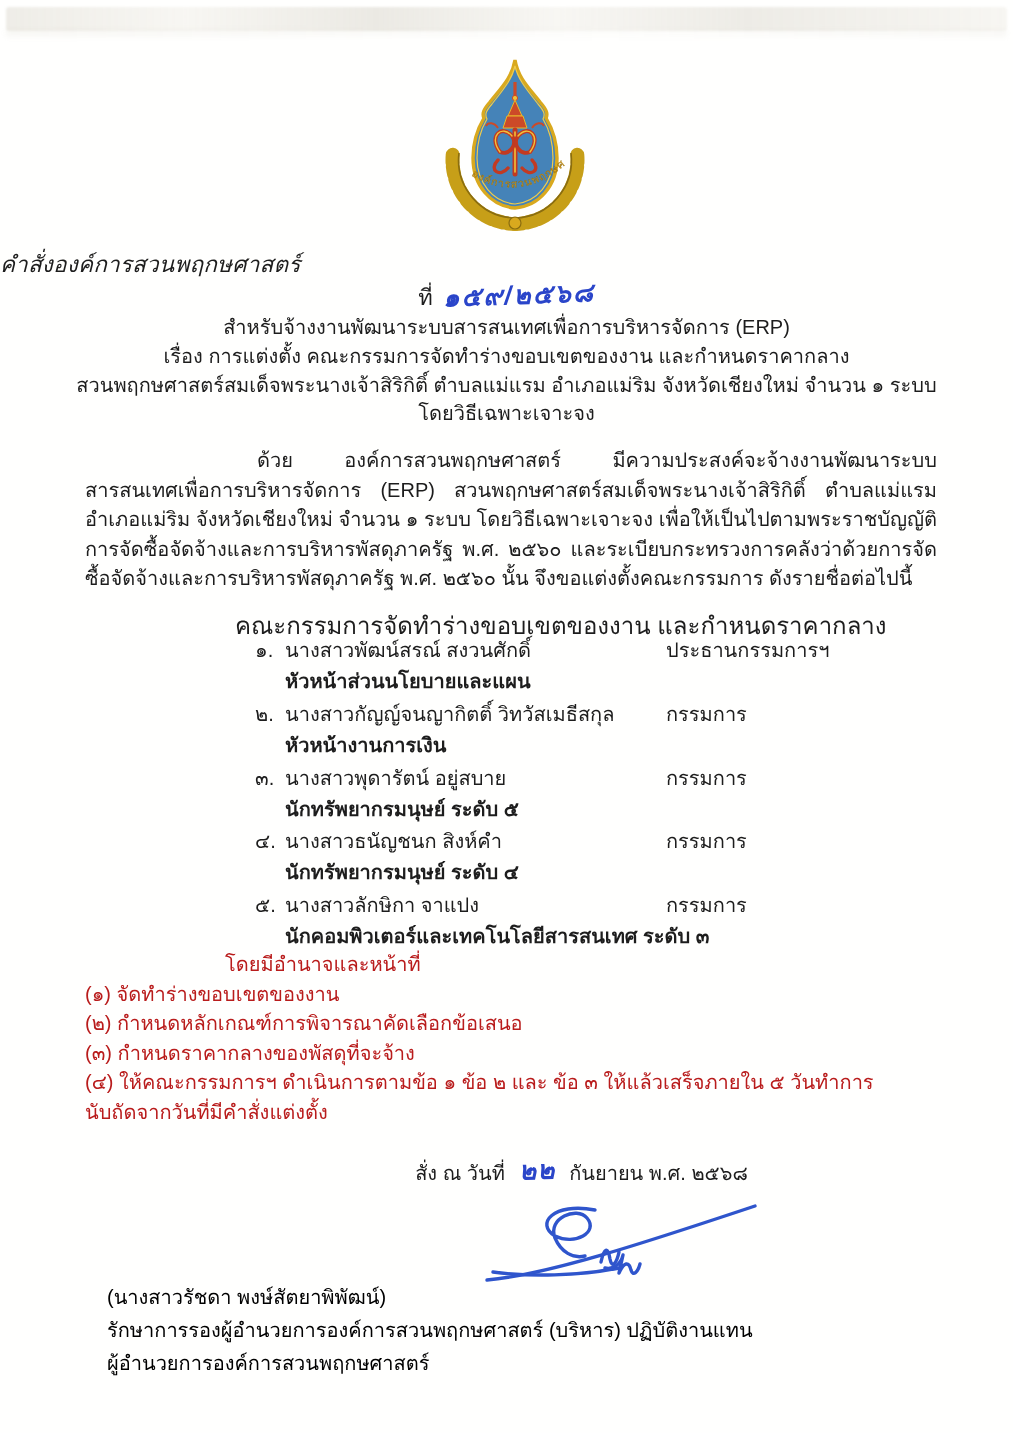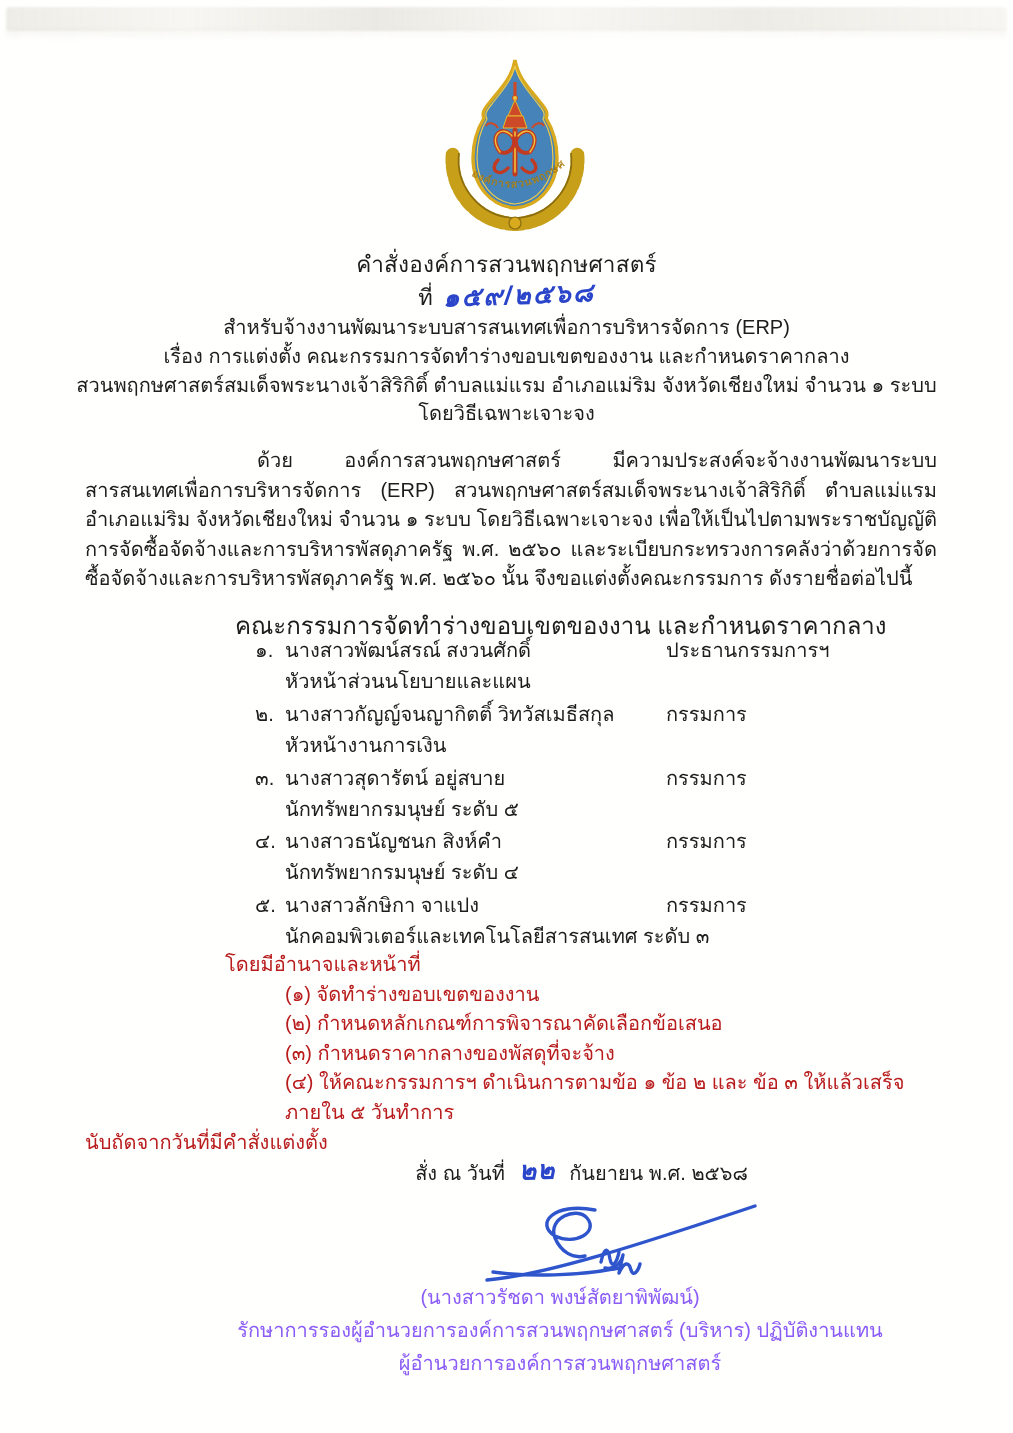--- a/index.html
+++ b/index.html
@@ -21,22 +21,22 @@
   }
   .scan-band::after {
     content:""; position:absolute; left:0; right:0; bottom:-6px; height:8px;
     background:linear-gradient(90deg, rgba(200,195,180,.12), rgba(200,195,180,.04) 60%, rgba(200,195,180,.10));
     filter:blur(2px);
   }
 
   .emblem { position:absolute; left:438px; top:56px; width:154px; height:186px; }
 
   .doc-title {
-    position:absolute; left:0; right:0; top:246px; text-align:center;
-    font-size:22.5px; letter-spacing:.2px; color:#1d1d1d;
+    position:absolute; left:0; right:0; top:246px; 
+    font-size:22.5px; letter-spacing:.2px; color:#1d1d1d;font-style:italic;
   }
   .order-line {
     position:absolute; left:0; right:0; top:275px; text-align:center;
     font-size:22px; color:#1d1d1d; height:40px;
   }
   .handwriting {
     color:#2a45c9; font-size:26px; font-style:italic; font-weight:600;
     display:inline-block; transform:rotate(-2deg) translateY(-1px);
     letter-spacing:2px; margin-left:10px;
   }
@@ -53,41 +53,41 @@
     position:absolute; left:235px; top:606px; font-size:24px; color:#1d1d1d;
   }
   .committee-list {
     position:absolute; left:255px; right:50px; top:634px;
     font-size:20px; color:#1d1d1d;
   }
   .member { height:63.8px; }
   .member-line1 { position:relative; height:32px; line-height:32px; white-space:nowrap; }
   .member-no { display:inline-block; min-width:30px; }
   .member-role { position:absolute; left:411px; top:0; }
-  .member-pos { height:31.8px; line-height:31.8px; padding-left:30px; white-space:nowrap; }
+  .member-pos { height:31.8px; line-height:31.8px; padding-left:30px; white-space:nowrap;font-weight:bold; }
 
   .duties {
     position:absolute; left:85px; right:56px; top:950px;
     font-size:20px; line-height:29.6px; color:#b91c1c;
   }
   .duties-heading { margin-left:140px; }
-  .duty-item { margin-left:200px; }
+  .duty-item { }
   .duty-cont { margin-left:0; }
 
   .issued-line {
     position:absolute; left:150px; right:0; top:1150px; text-align:center;
     font-size:20px; color:#1d1d1d; height:42px;
   }
   .issued-line .handwriting { letter-spacing:1px; margin:0 14px; }
 
   .signature { position:absolute; left:483px; top:1196px; width:280px; height:95px; }
 
   .signer-block {
-    position:absolute; left:107px; right:0; top:1281px; text-align:center;
-    font-size:20px; line-height:33px; color:#8b5cf6;
+    position:absolute; left:107px; right:0; top:1281px; 
+    font-size:20px; line-height:33px; color:#000000;
   }
 </style>
 </head>
 <body>
 
 <div class="page">
 
   <div class="scan-band"></div>
 
   <svg class="emblem" viewBox="0 0 154 186" aria-hidden="true">
@@ -162,21 +162,21 @@
     <div class="member">
       <div class="member-line1">
         <span class="member-no">๒.</span><span>นางสาวกัญญ์จนญากิตติ์ วิทวัสเมธีสกุล</span>
         <span class="member-role">กรรมการ</span>
       </div>
       <div class="member-pos">หัวหน้างานการเงิน</div>
     </div>
 
     <div class="member">
       <div class="member-line1">
-        <span class="member-no">๓.</span><span>นางสาวสุดารัตน์ อยู่สบาย</span>
+        <span class="member-no">๓.</span><span>นางสาวพุดารัตน์ อยู่สบาย</span>
         <span class="member-role">กรรมการ</span>
       </div>
       <div class="member-pos">นักทรัพยากรมนุษย์ ระดับ ๕</div>
     </div>
 
     <div class="member">
       <div class="member-line1">
         <span class="member-no">๔.</span><span>นางสาวธนัญชนก สิงห์คำ</span>
         <span class="member-role">กรรมการ</span>
       </div>

